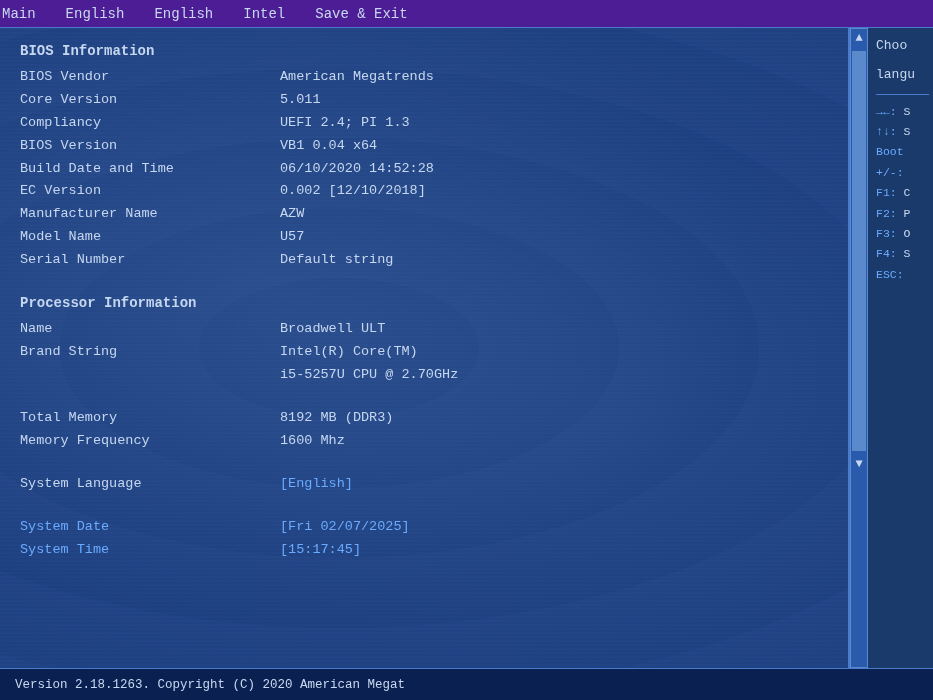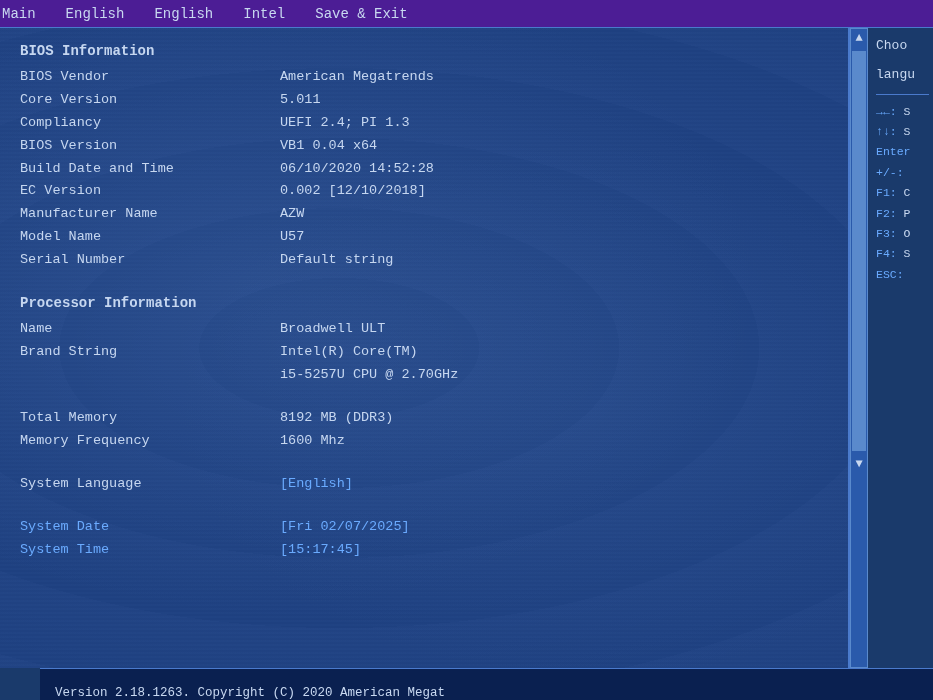--- a/index.html
+++ b/index.html
@@ -167,26 +167,25 @@
     .shortcut-key {
       color: #6aabff;
     }
 
     
     .bottom-bar {
       height: 32px;
       background: #0a2050;
       border-top: 1px solid #4a7acc;
       display: flex;
-      align-items: flex-end;
+      align-items: center;
       padding: 0 15px;
       color: #c8d8f0;
       font-size: 12.5px;
       font-family: 'Courier New', monospace;
-      margin-left: 40px;
     }
 
     
     .wave-overlay {
       position: absolute;
       top: 0; left: 0; right: 0; bottom: 0;
       pointer-events: none;
       opacity: 0.08;
       background: 
         repeating-radial-gradient(ellipse 200px 100px at 40% 50%, rgba(150,180,255,0.3) 0%, transparent 70%);
@@ -316,21 +315,21 @@
 
       <hr class="sidebar-divider">
 
       <div class="shortcut-item">
         <span class="shortcut-key">→←:</span> S
       </div>
       <div class="shortcut-item">
         <span class="shortcut-key">↑↓:</span> S
       </div>
       <div class="shortcut-item">
-        <span class="shortcut-key">Enter</span>
+        <span class="shortcut-key">Boot</span>
       </div>
       <div class="shortcut-item">
         <span class="shortcut-key">+/-:</span>
       </div>
       <div class="shortcut-item">
         <span class="shortcut-key">F1:</span> C
       </div>
       <div class="shortcut-item">
         <span class="shortcut-key">F2:</span> P
       </div>

